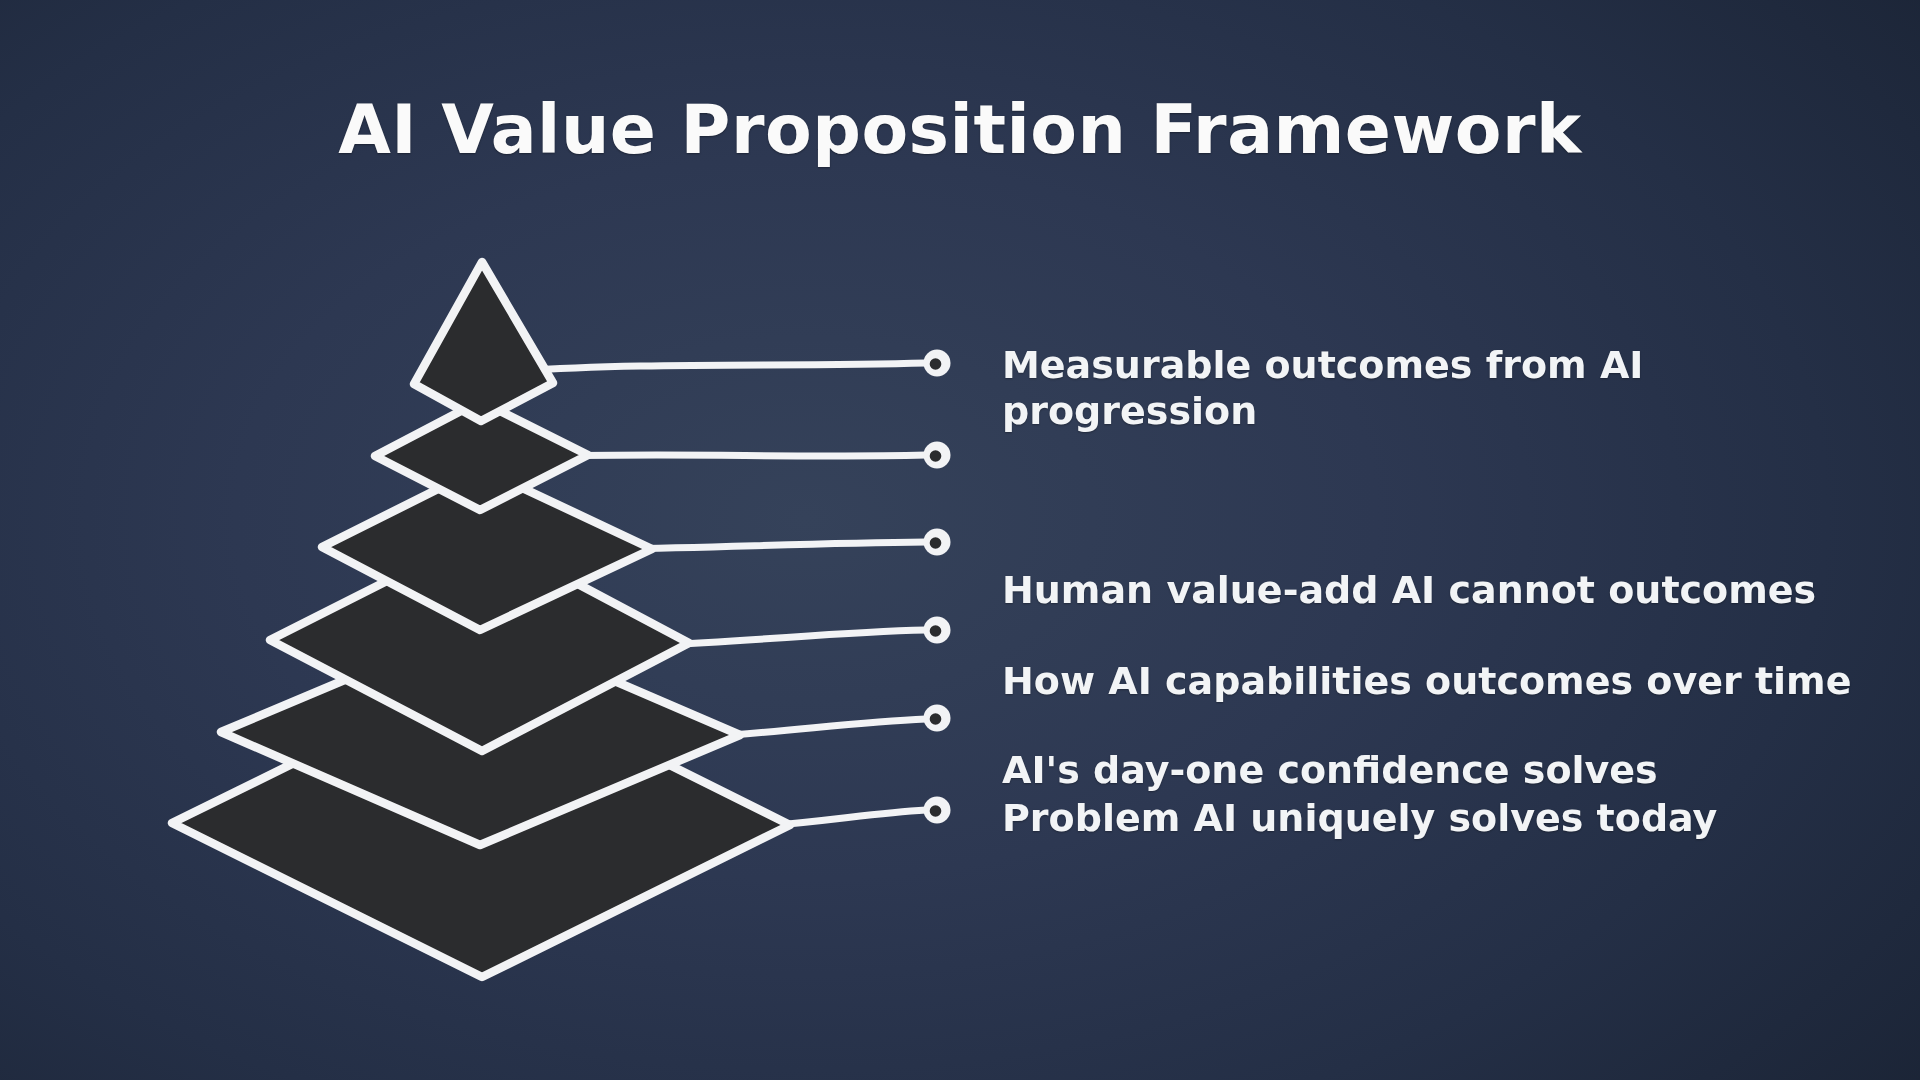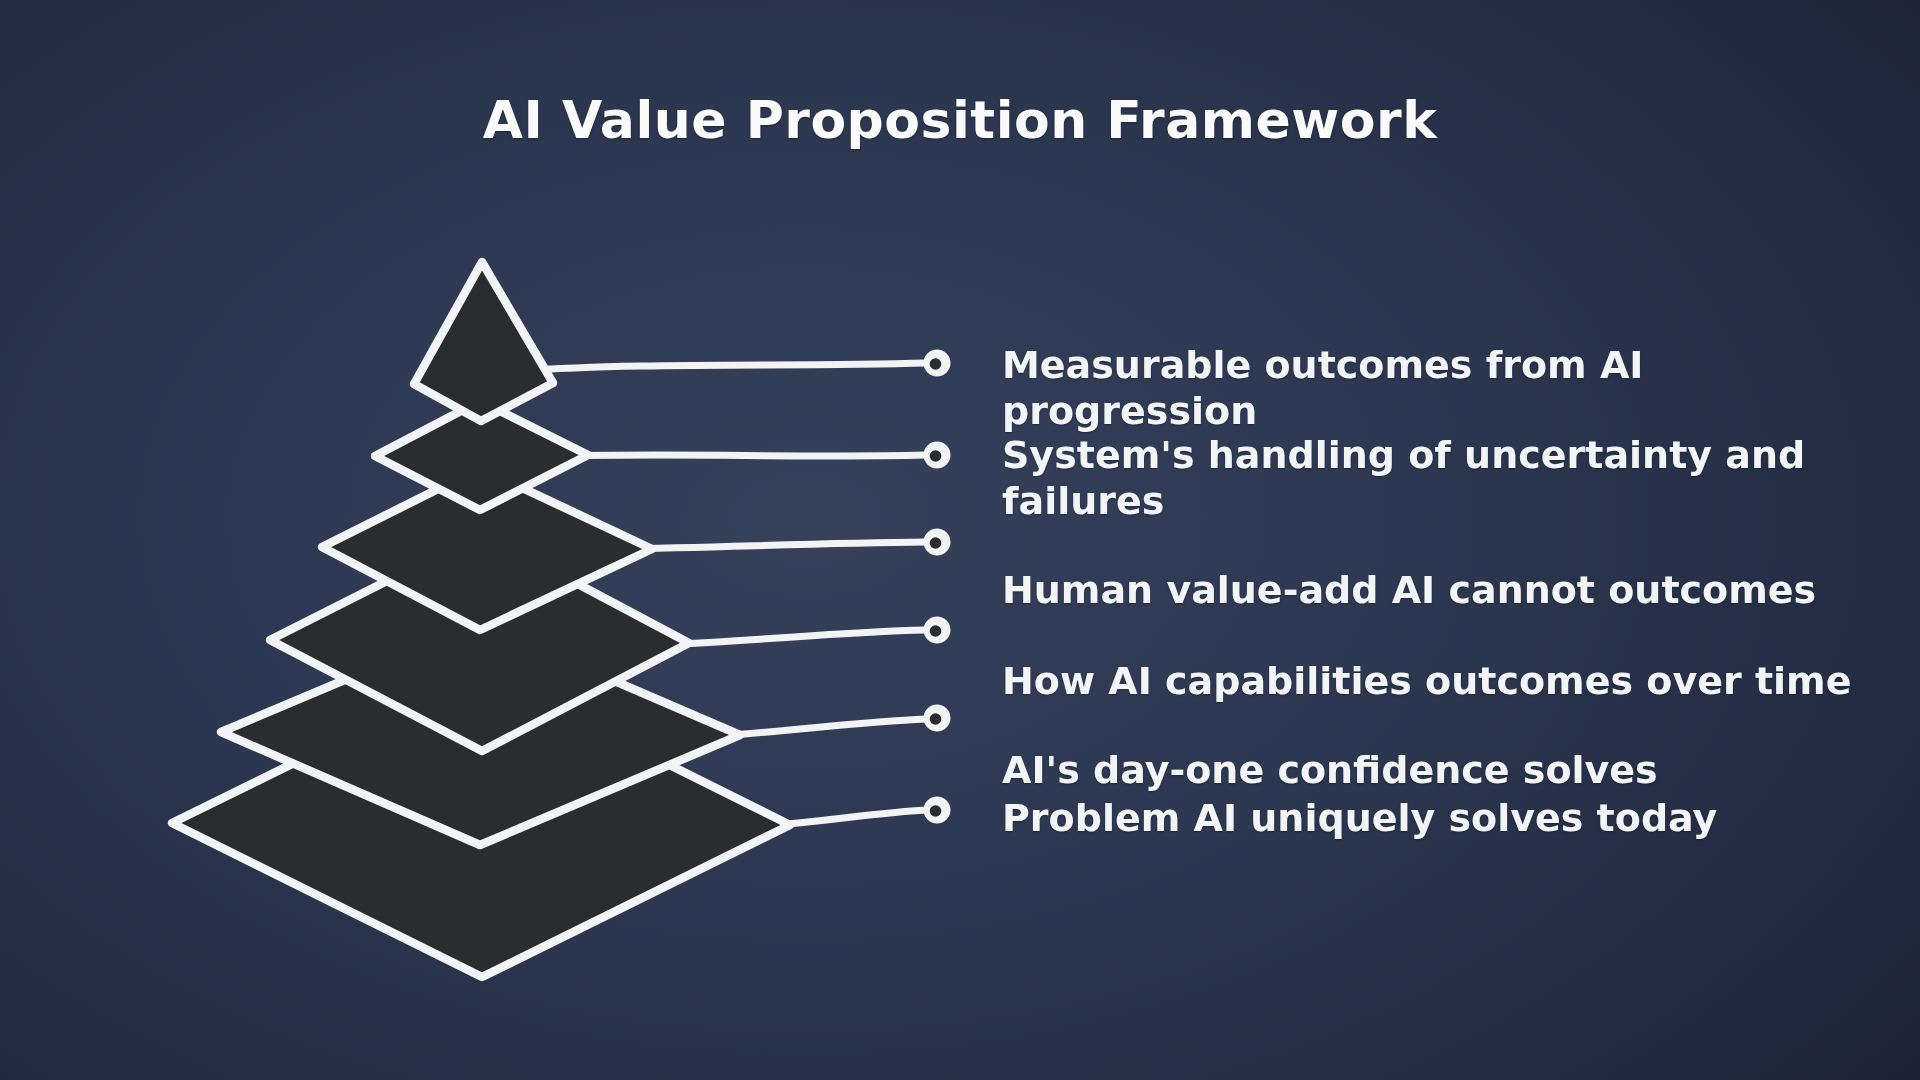--- a/index.html
+++ b/index.html
@@ -17,21 +17,21 @@
       radial-gradient(ellipse 1500px 950px at 42% 48%,
         #35425a 0%, #2d3852 38%, #242f46 68%, #1a2334 100%);
   }
   .title {
     position: absolute;
     top: 90px;
     left: 0;
     width: 100%;
     margin: 0;
     text-align: center;
-    font-size: 52px;
+    font-size: 68px;
     font-weight: bold;
     letter-spacing: 0.5px;
     color: #fafafa;
     text-shadow: 0 1px 2px rgba(0,0,0,0.35);
   }
   .art {
     position: absolute;
     inset: 0;
     width: 1920px;
     height: 1080px;
@@ -102,20 +102,19 @@
       </g>
       <g>
         <circle cx="937" cy="810" r="13.5" fill="#f2f3f5"></circle>
         <circle cx="935.5" cy="811" r="5.8" fill="#2b2c2e"></circle>
       </g>
     </g>
   </svg>
 
   <div class="labels">
     <div class="level-label" style="top:342px">Measurable outcomes from AI progression</div>
-    <div class="level-label" style="top:432px">System's handling of uncertainty and failures</div>
     <div class="level-label" style="top:567px">Human value-add AI cannot outcomes</div>
     <div class="level-label" style="top:658px">How AI capabilities outcomes over time</div>
     <div class="level-label" style="top:747px">AI's day-one confidence solves</div>
     <div class="level-label" style="top:795px">Problem AI uniquely solves today</div>
   </div>
 
 </div>
 
 </body></html>

